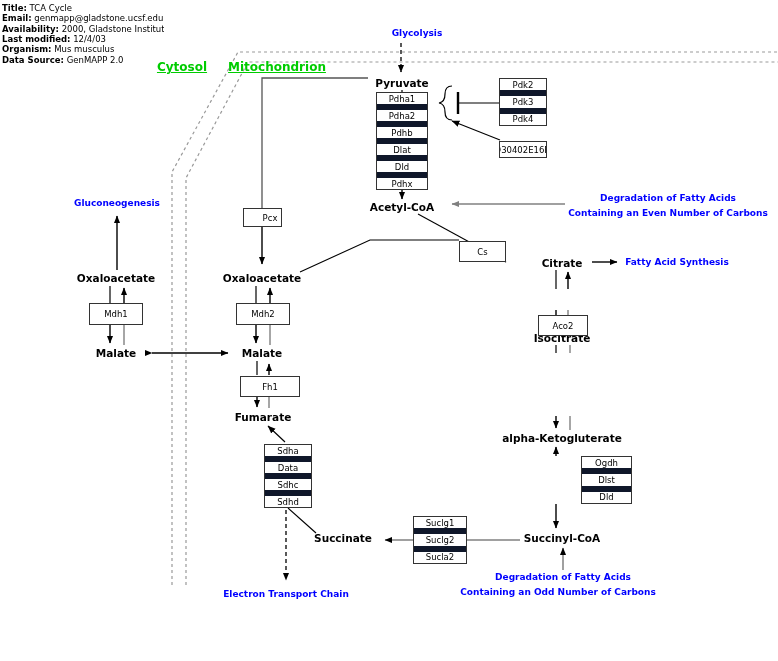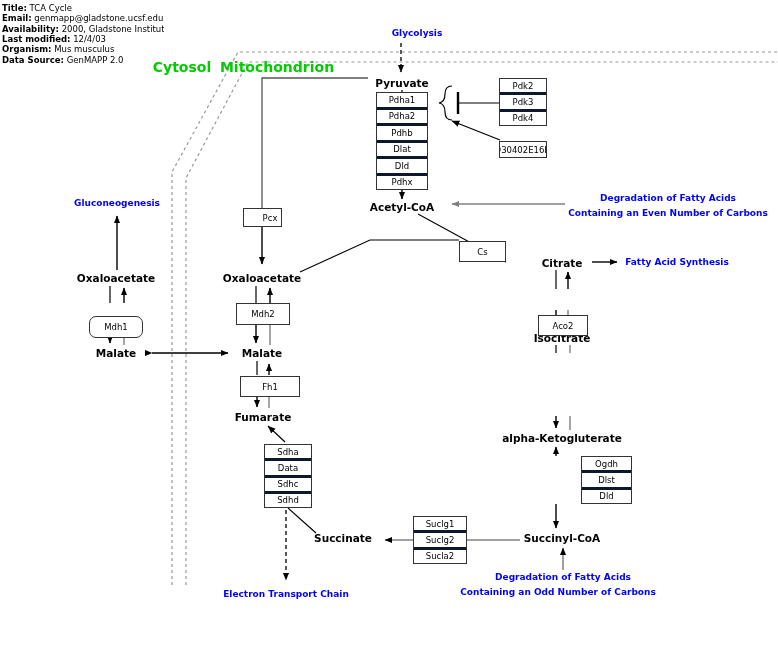--- a/index.html
+++ b/index.html
@@ -59,25 +59,26 @@
     position: absolute;
     font-size: 9px;
     font-weight: bold;
     color: #0000ff;
     white-space: nowrap;
     transform: translate(-50%, -50%);
   }
   
   .compartment {
     position: absolute;
-    font-size: 14px;
+    font-size: 12px;
     font-weight: bold;
     color: #00cc00;
     white-space: nowrap;
     transform: translate(-50%, -50%);
+    text-decoration: underline;
   }
   
   .genebox {
     position: absolute;
     box-sizing: border-box;
     border: 1px solid #333333;
     background: #ffffff;
     display: flex;
     align-items: center;
     justify-content: center;
@@ -95,21 +96,21 @@
     flex-direction: column;
   }
   .genestack .cell {
     flex: 1 1 0;
     box-sizing: border-box;
     display: flex;
     align-items: center;
     justify-content: center;
     font-size: 8.5px;
     color: #000000;
-    border-bottom: 3px solid #0f172a;
+    border-bottom: 6px solid #0f172a;
     background: #ffffff;
     white-space: nowrap;
     overflow: hidden;
   }
   .genestack .cell:last-child { border-bottom: none; }
 </style>
 </head>
 <body>
 
 <div id="canvas">
@@ -243,21 +244,21 @@
   <div class="metabolite" style="left:562px; top:538px;">Succinyl-CoA</div>
   <div class="metabolite" style="left:343px; top:538px;">Succinate</div>
   <div class="metabolite" style="left:263px; top:417px;">Fumarate</div>
   <div class="metabolite" style="left:262px; top:353px;">Malate</div>
   <div class="metabolite" style="left:262px; top:278px;">Oxaloacetate</div>
   <div class="metabolite" style="left:116px; top:353px;">Malate</div>
   <div class="metabolite" style="left:116px; top:278px;">Oxaloacetate</div>
 
   <div class="genebox" style="left:243px; top:208px; width:39px; height:19px;padding-left:15px;">Pcx</div>
   <div class="genebox" style="left:459px; top:241px; width:47px; height:21px;">Cs</div>
-  <div class="genebox" style="left:89px; top:316px; width:54px; height:22px;border-radius:7px;">Mdh1</div>
+  <div class="genebox" style="left:89px; top:303px; width:54px; height:22px;">Mdh1</div>
   <div class="genebox" style="left:236px; top:303px; width:54px; height:22px;">Mdh2</div>
   <div class="genebox" style="left:240px; top:376px; width:60px; height:21px;">Fh1</div>
   <div class="genebox" style="left:538px; top:289px; width:50px; height:21px;margin-top:26px;">Aco2</div>
   <div class="genebox" style="left:499px; top:141px; width:48px; height:17px;">930402E16R</div>
 
   <div class="genestack" style="left:376px; top:92px; width:52px; height:98px;">
     <div class="cell">Pdha1</div>
     <div class="cell">Pdha2</div>
     <div class="cell">Pdhb</div>
     <div class="cell">Dlat</div>

